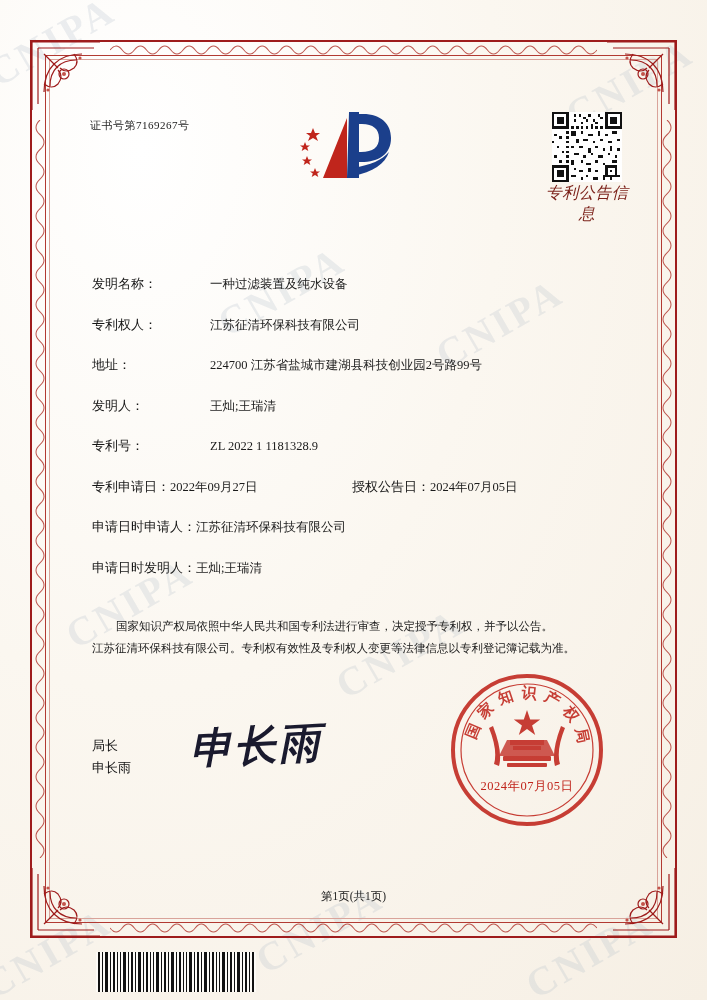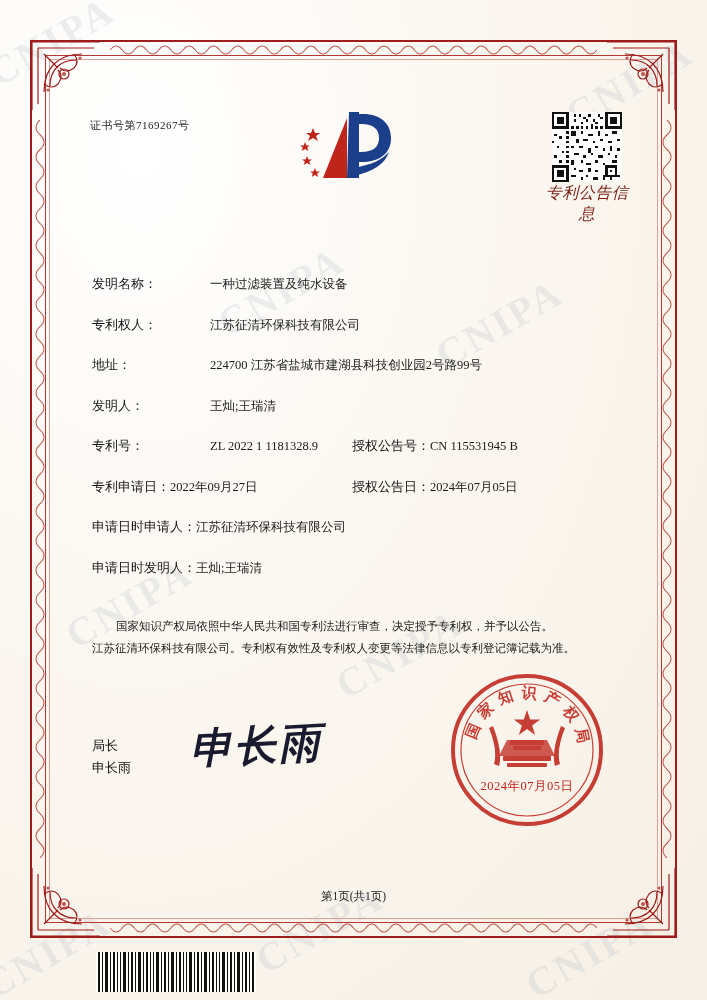--- a/index.html
+++ b/index.html
@@ -469,24 +469,20 @@
 
       <div class="row">
         <span class="lbl w6 justify">发明人：</span>
         <span class="val">王灿;王瑞清</span>
       </div>
 
       <div class="row two-col">
         <span class="col col1">
           <span class="lbl w6 justify">专利号：</span>
           <span class="val">ZL 2022 1 1181328.9</span>
-        </span>
-        <span class="col col2">
-          <span class="lbl">授权公告号：</span>
-          <span class="val">CN 115531945 B</span>
         </span>
       </div>
 
       <div class="row two-col">
         <span class="col col1">
           <span class="lbl">专利申请日：</span>
           <span class="val">2022年09月27日</span>
         </span>
         <span class="col col2">
           <span class="lbl">授权公告日：</span>

